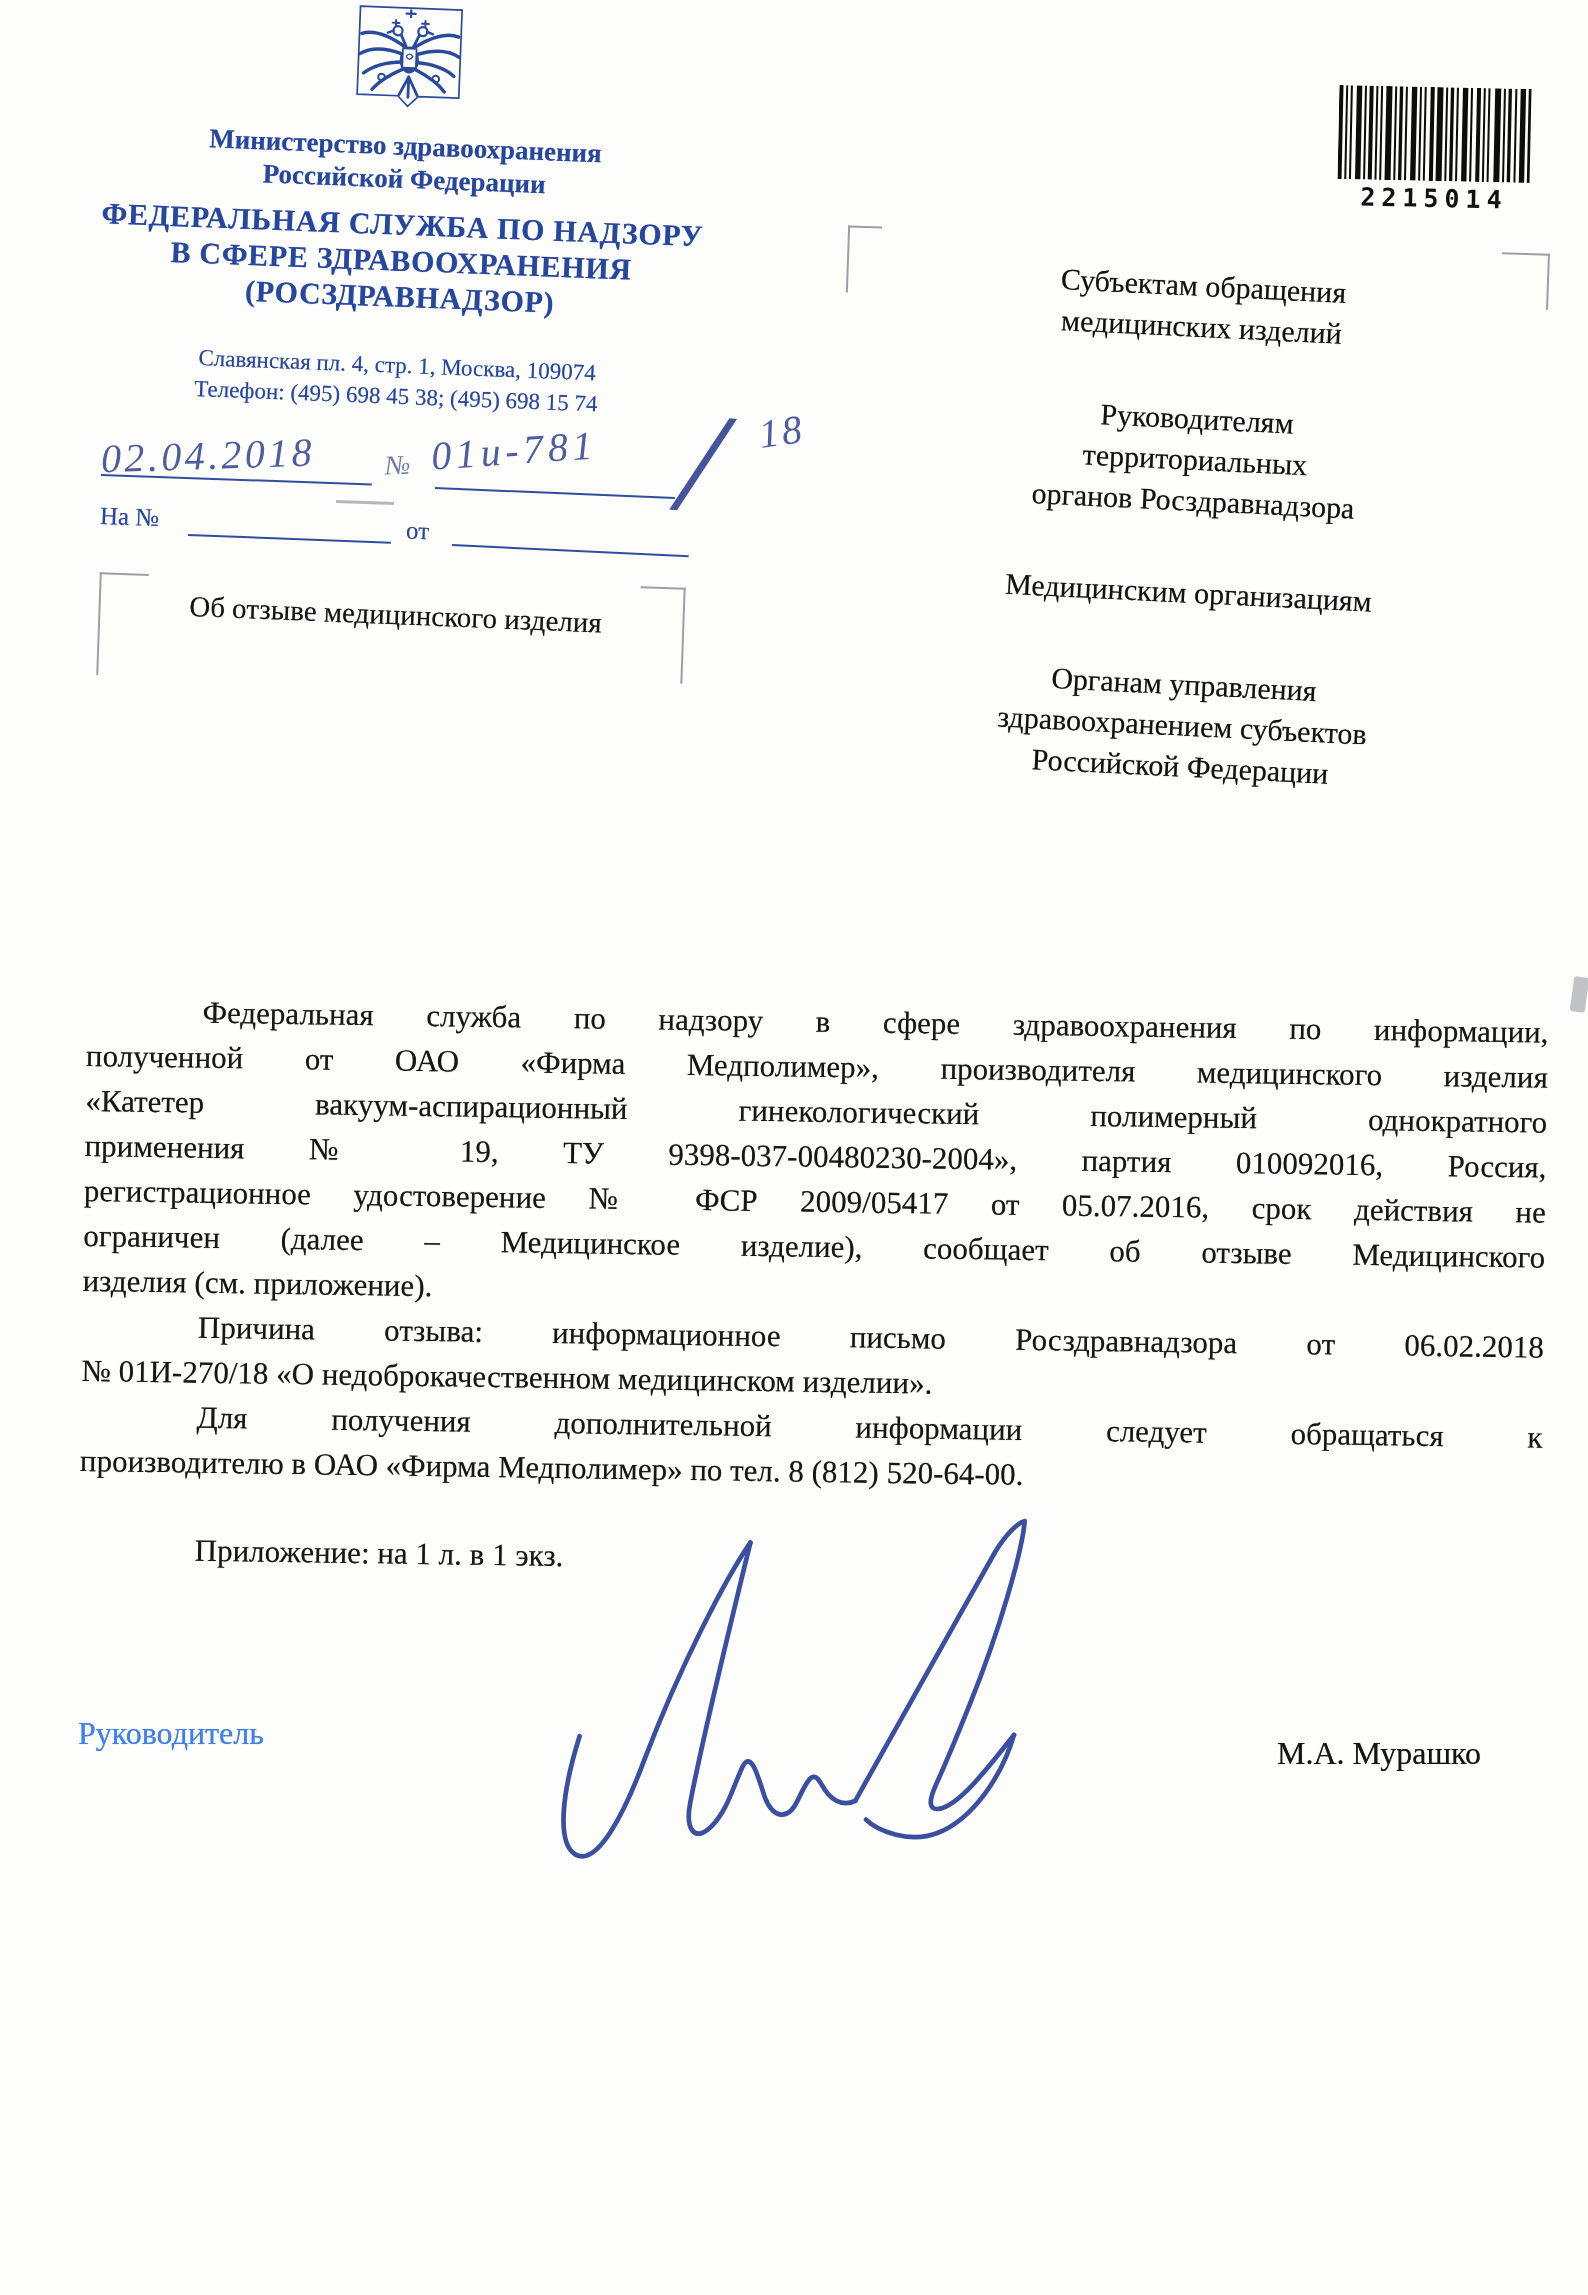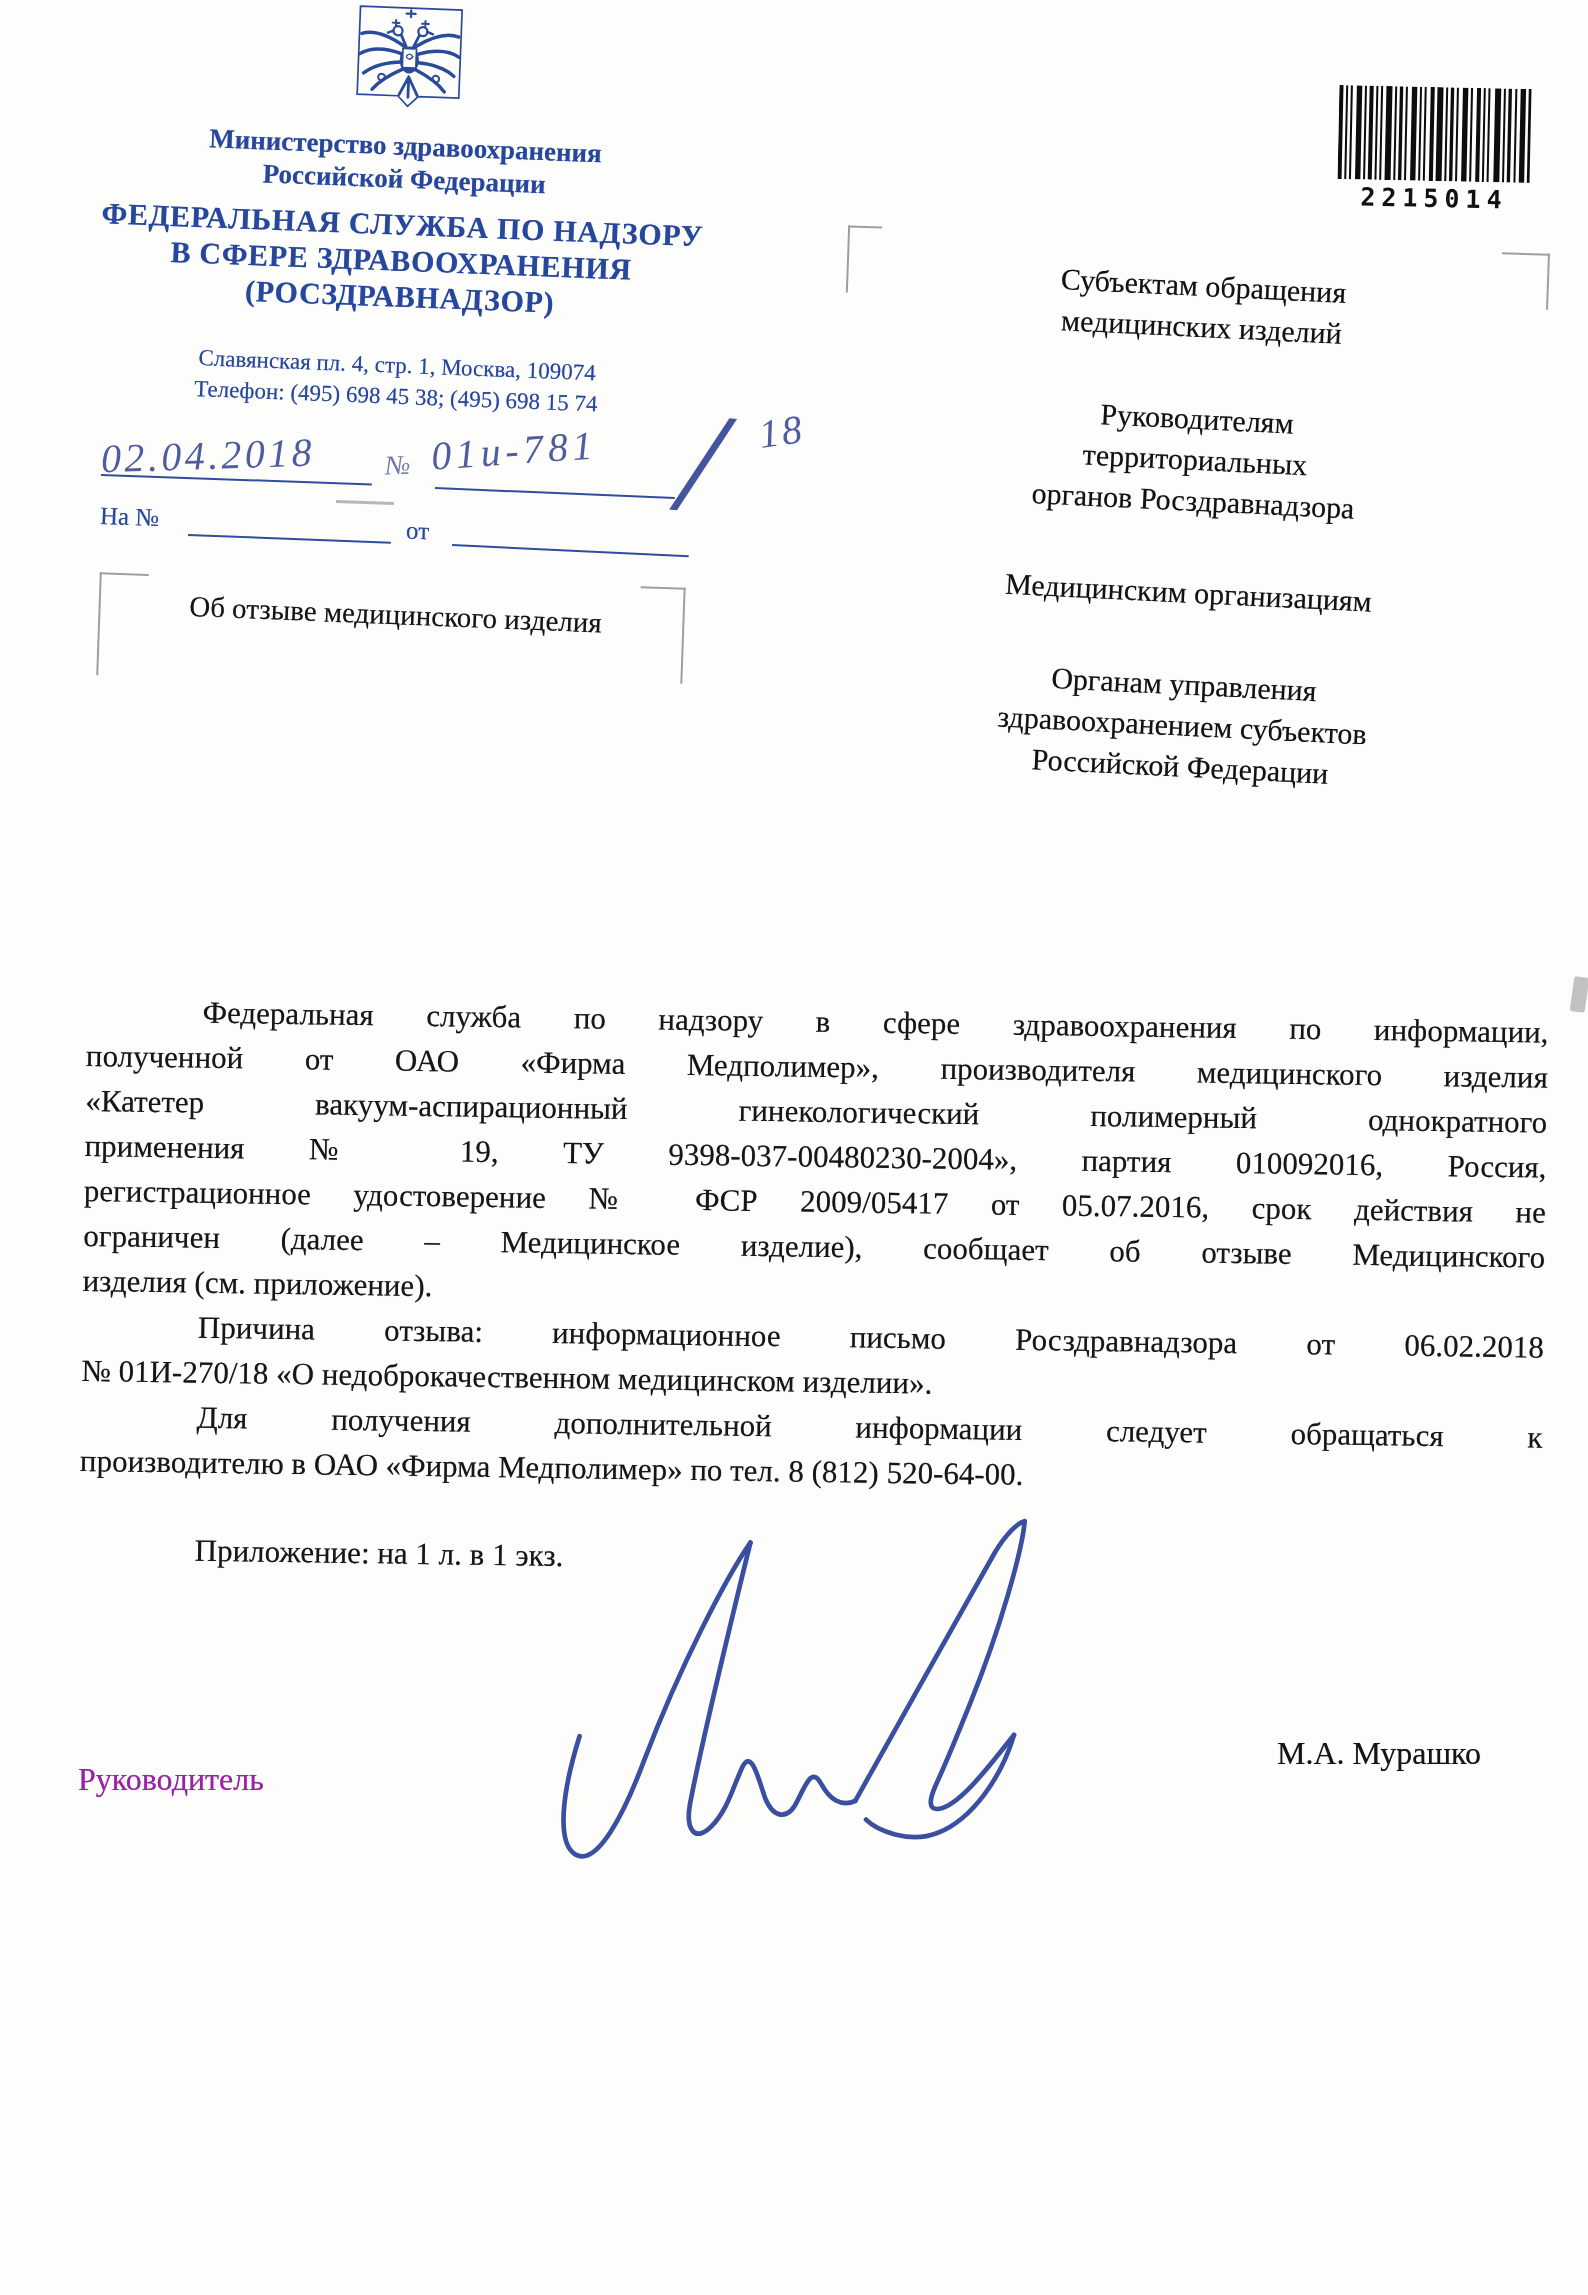--- a/index.html
+++ b/index.html
@@ -121,21 +121,21 @@
     text-shadow: 0 0 0.7px rgba(0,0,0,.5);
   }
   .bline { text-align: justify; text-align-last: justify; }
   .bline.first { padding-left: 116px; }
   .bline.last { text-align-last: left; }
   .attachment { margin-top: 43px; padding-left: 116px; }
 
   
   .position-title {
     position: absolute; left: 78px; top: 1715px;
-    font-size: 32px; color: #a21caf; text-shadow: 0 0 0.7px rgba(0,0,0,.5); margin-top: 46px;
+    font-size: 32px; color: #3b82f6; text-shadow: 0 0 0.7px rgba(0,0,0,.5);
   }
   .signer-name {
     position: absolute; left: 1277px; top: 1735px;
     font-size: 32px; color: #141414; text-shadow: 0 0 0.7px rgba(0,0,0,.6);
     white-space: nowrap;
   }
   .signature-svg { position: absolute; left: 524px; top: 1513px; }
 
   .edge-smudge {
     position: absolute; left: 1572px; top: 977px; width: 15px; height: 35px;

